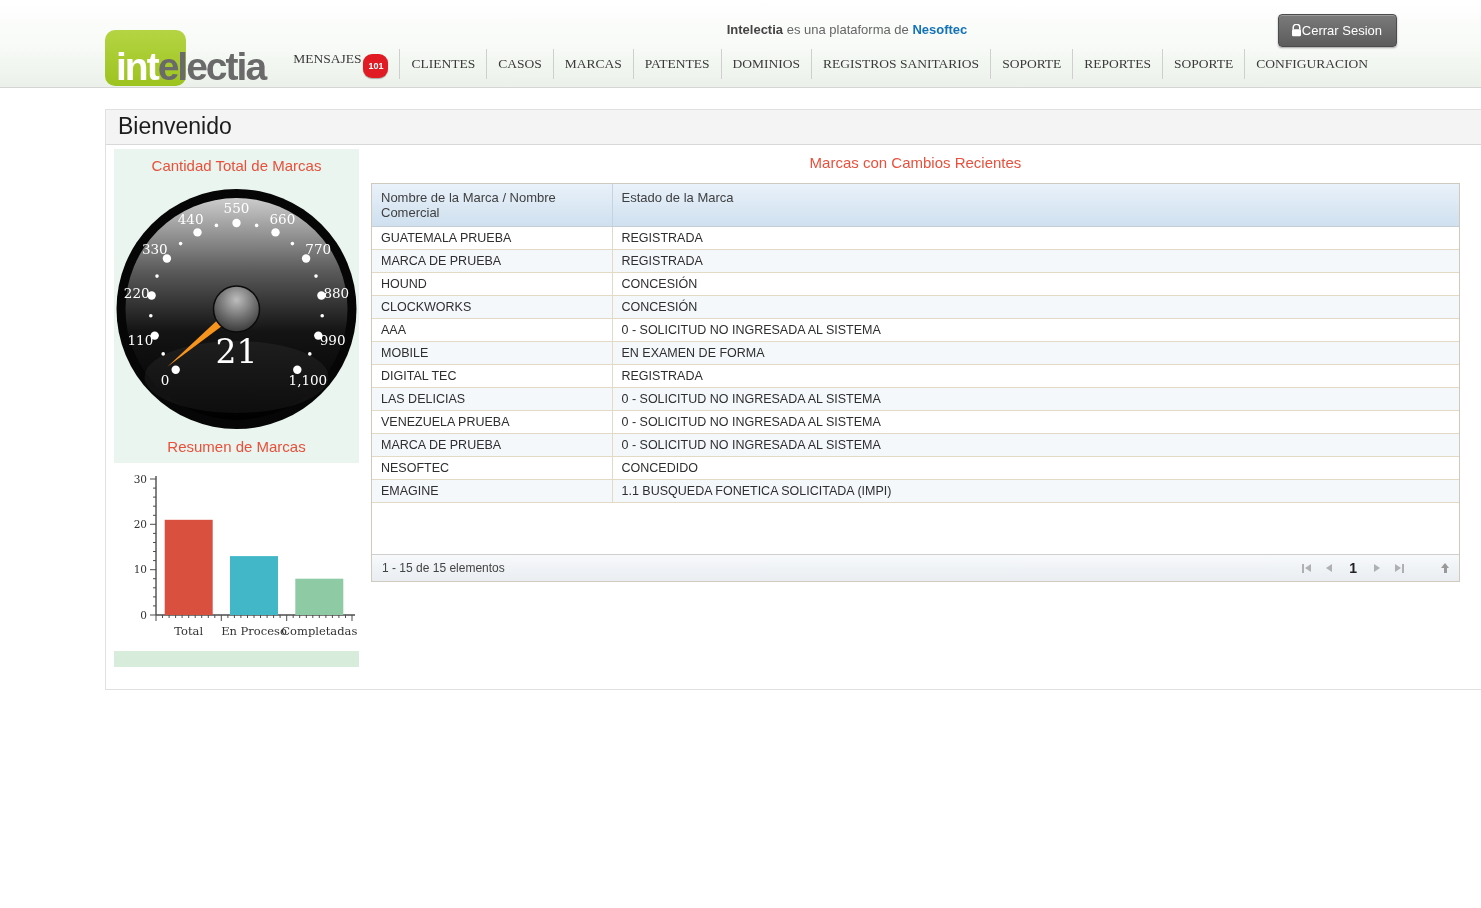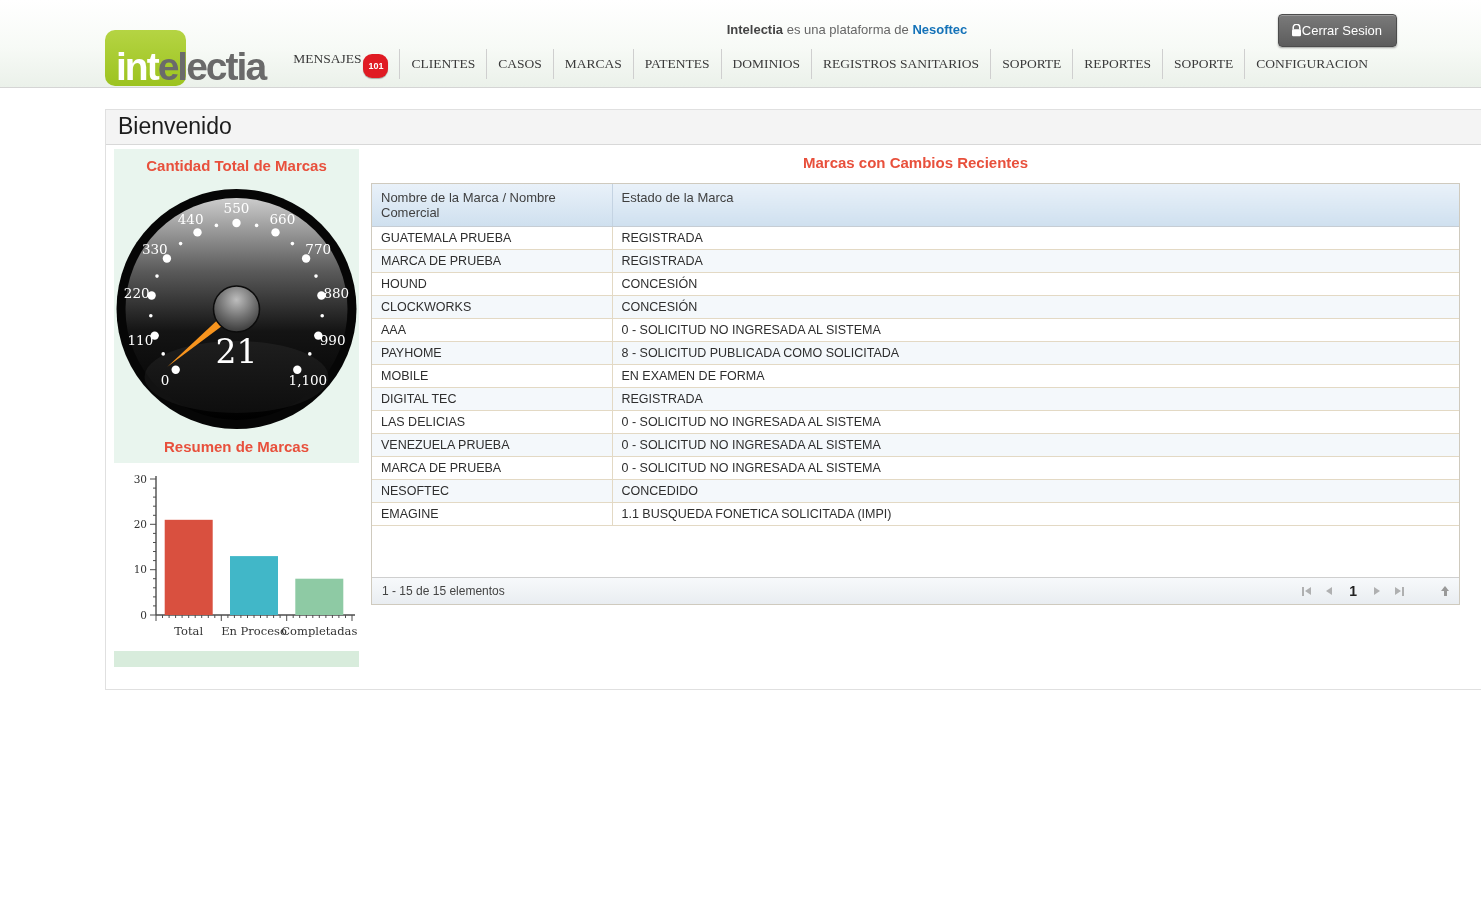--- a/index.html
+++ b/index.html
@@ -26,21 +26,21 @@
 
   
   .main { width:1474px; margin:21px 0 0 105px; background:#fff; border:1px solid #e0e0e0; min-height:580px; }
   .welcome-bar { background:#f4f4f4; border-bottom:1px solid #d8d8d8; padding:3px 12px 4px; }
   .welcome-bar h1 { font-size:23px; font-weight:normal; color:#1c1c1c; }
   .content { display:flex; padding:4px 8px 22px; }
 
   
   .left-panel { width:245px; flex:none; }
   .gauge-section { background:#e9f5ee; padding-top:8px; }
-  .panel-title { color:#e8503c; font-size:15px; font-weight:bold; text-align:center; }
+  .panel-title { color:#e8503c; font-size:15px; font-weight:normal; text-align:center; }
   .gauge-wrap { margin-top:8px; line-height:0; }
   .resumen-title { padding:2px 0 8px; }
   .bar-section { background:#fff; padding:4px 0 2px; line-height:0; }
   .green-strip { height:16px; background:#d8ecdc; }
 
   
   .right-panel { flex:1; margin-left:12px; padding-right:110px; }
   .table-title { margin:5px 0 12px; }
   .grid { border:1px solid #cfcabe; background:#fff; }
   .grid table { width:100%; border-collapse:collapse; table-layout:fixed; }
@@ -264,24 +264,20 @@
               </tr>
               <tr>
                 <td>CLOCKWORKS</td>
                 <td>CONCESIÓN</td>
               </tr>
               <tr>
                 <td>AAA</td>
                 <td>0 - SOLICITUD NO INGRESADA AL SISTEMA</td>
               </tr>
               <tr>
-                <td>PAYHOME</td>
-                <td>8 - SOLICITUD PUBLICADA COMO SOLICITADA</td>
-              </tr>
-              <tr>
                 <td>MOBILE</td>
                 <td>EN EXAMEN DE FORMA</td>
               </tr>
               <tr>
                 <td>DIGITAL TEC</td>
                 <td>REGISTRADA</td>
               </tr>
               <tr>
                 <td>LAS DELICIAS</td>
                 <td>0 - SOLICITUD NO INGRESADA AL SISTEMA</td>

